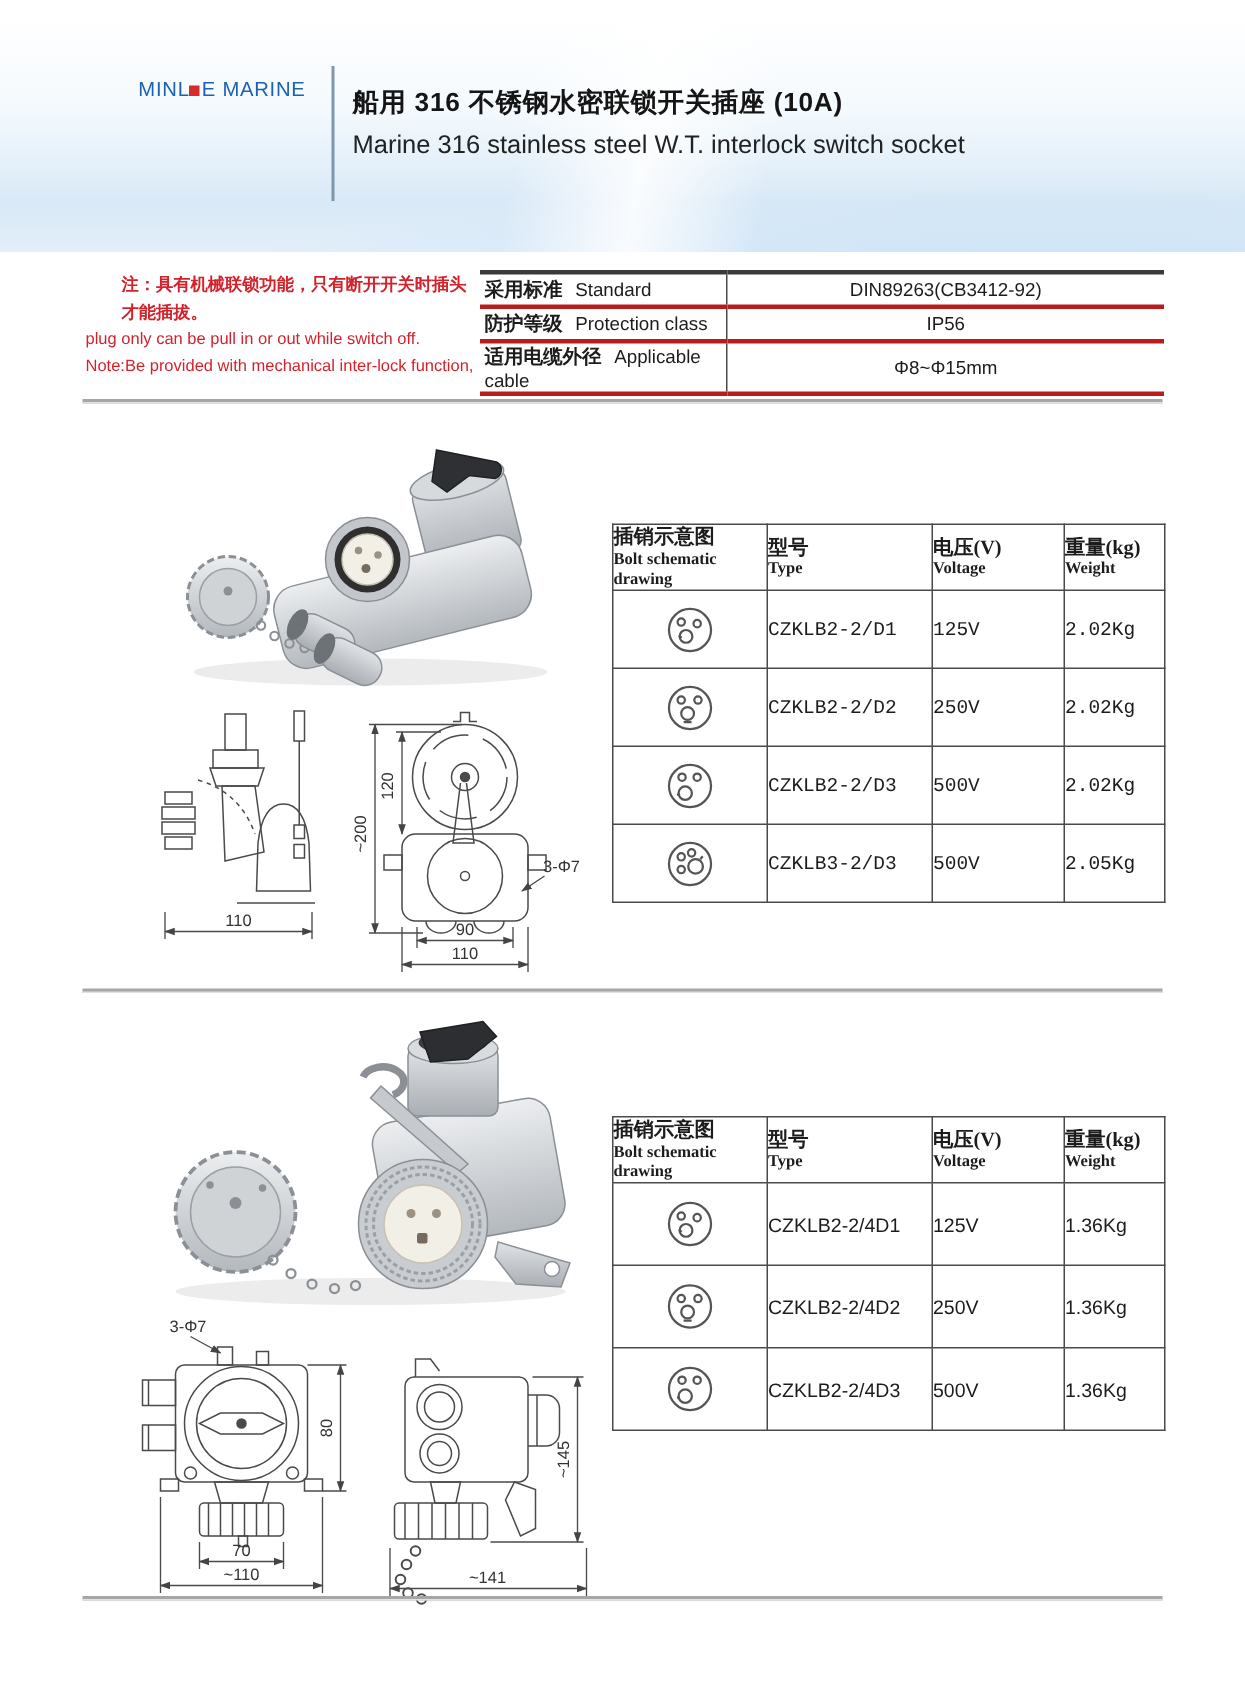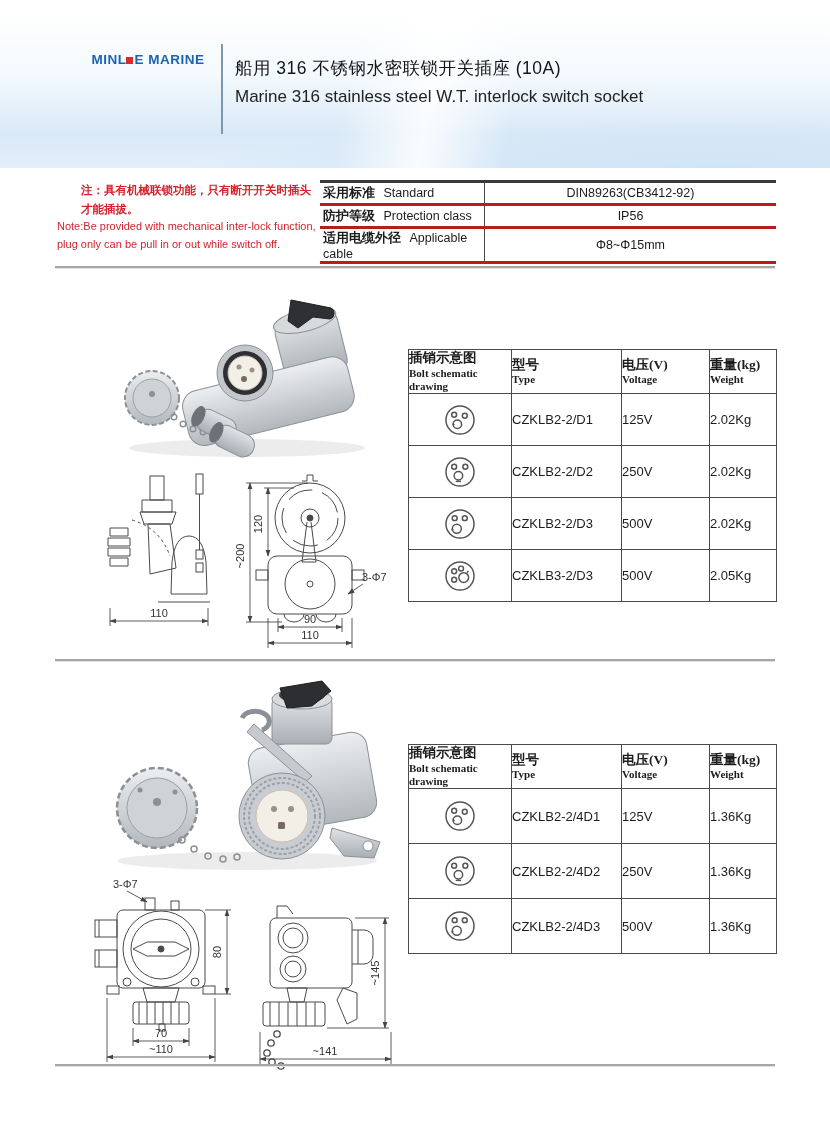--- a/index.html
+++ b/index.html
@@ -11,46 +11,46 @@
   
   .header {
     position:absolute; left:0; top:0; width:830px; height:168px;
     background:
       linear-gradient(100deg, rgba(255,255,255,0) 42%, rgba(255,255,255,.85) 52%, rgba(255,255,255,0) 62%),
       radial-gradient(120% 80% at 85% 120%, rgba(190,220,243,.9) 0%, rgba(190,220,243,0) 60%),
       linear-gradient(180deg, #ffffff 8%, #f3f9fd 45%, #d9e9f7 80%, #e3effa 100%);
   }
   .logo { position:absolute; left:78px; top:50px; width:140px; text-align:center; }
   .logo-cn { font-size:42px; font-weight:900; letter-spacing:5px; line-height:1.05; }
-  .logo-en { font-size:13.5px; font-weight:bold; letter-spacing:.5px; margin-top:2px; position:relative; }
+  .logo-en { font-size:13.5px; font-weight:normal; letter-spacing:.5px; margin-top:2px; position:relative; }
   .logo-en .red-mark { display:inline-block; width:7px; height:7px; background:#d42b2b; margin:0 1px 0 0; vertical-align:middle; }
   .vdivider { position:absolute; left:221px; top:44px; width:1.5px; height:90px; background:#7d97ad; }
   .titles { position:absolute; left:235px; top:56px; }
-  .title-cn { font-size:17.5px; font-weight:normal; color:#151515; letter-spacing:.5px; }
+  .title-cn { font-size:17.5px; font-weight:bold; color:#151515; letter-spacing:.5px; }
   .title-en { font-size:17px; color:#222; margin-top:7px; }
   
   .note { position:absolute; left:57px; top:181px; width:262px; line-height:1.62; }
   .note .n1 { font-size:11.5px; font-weight:bold;margin-left:24px; }
   .note .n2 { font-size:11px; }
   .spec { position:absolute; left:320px; top:180px; width:456px; border-collapse:collapse; font-size:12.5px; }
   .spec td { height:20px; border-bottom:3px solid #b91c1c; padding:0 3px; }
   .spec tr:first-child td { border-top:3px solid #3a3a3a; }
   .spec td.label { width:158px; }
   .spec td.label b { font-family:"Liberation Serif", serif; font-size:13px; margin-right:5px; }
   .spec td.val { text-align:center; border-left:1px solid #4a4a4a; }
   
   .hr { position:absolute; left:55px; width:720px; height:2px; background:#a6a6a6; border-bottom:1px solid #e2e2e2; }
   
   .ptable { position:absolute; border-collapse:collapse; table-layout:fixed; width:368px; }
   .ptable th, .ptable td { border:1px solid #4a4a4a; text-align:left; vertical-align:middle; padding:0; }
   .ptable thead th { height:42px; background:#ffffff; }
   .ptable .th-cn { font-family:"Liberation Serif", serif; font-weight:bold; font-size:13.5px; line-height:1.25; }
   .ptable .th-en { font-family:"Liberation Serif", serif; font-size:11px; line-height:1.2; }
   .ptable td { font-size:13px; }
-  .t1 tbody td { height:51px; }
+  .t1 tbody td { height:51px;font-family:Liberation Mono, monospace; }
   .t2 tbody td { height:54px; }
   .pin-icon { display:block; margin:0 auto; }
   
   .art { position:absolute; }
   svg text { font-family:"Liberation Sans", sans-serif; font-size:11px; fill:#333; }
 </style>
 </head>
 <body>
 
 <div class="page">
@@ -64,22 +64,22 @@
     </div>
     <div class="vdivider"></div>
     <div class="titles">
       <div class="title-cn">船用 316 不锈钢水密联锁开关插座 (10A)</div>
       <div class="title-en">Marine 316 stainless steel W.T. interlock switch socket</div>
     </div>
   </div>
 
   <div class="note" style="color:#d2232d;">
     <div class="n1">注：具有机械联锁功能，只有断开开关时插头才能插拔。</div>
+    <div class="n2">plug only can be pull in or out while switch off.</div>
     <div class="n2">Note:Be provided with mechanical inter-lock function,</div>
-    <div class="n2">plug only can be pull in or out while switch off.</div>
   </div>
 
   <table class="spec">
     <tbody>
         <tr>
       <td class="label">
         <b>采用标准</b>
         <span>Standard</span>
       </td>
       <td class="val">DIN89263(CB3412-92)</td>

